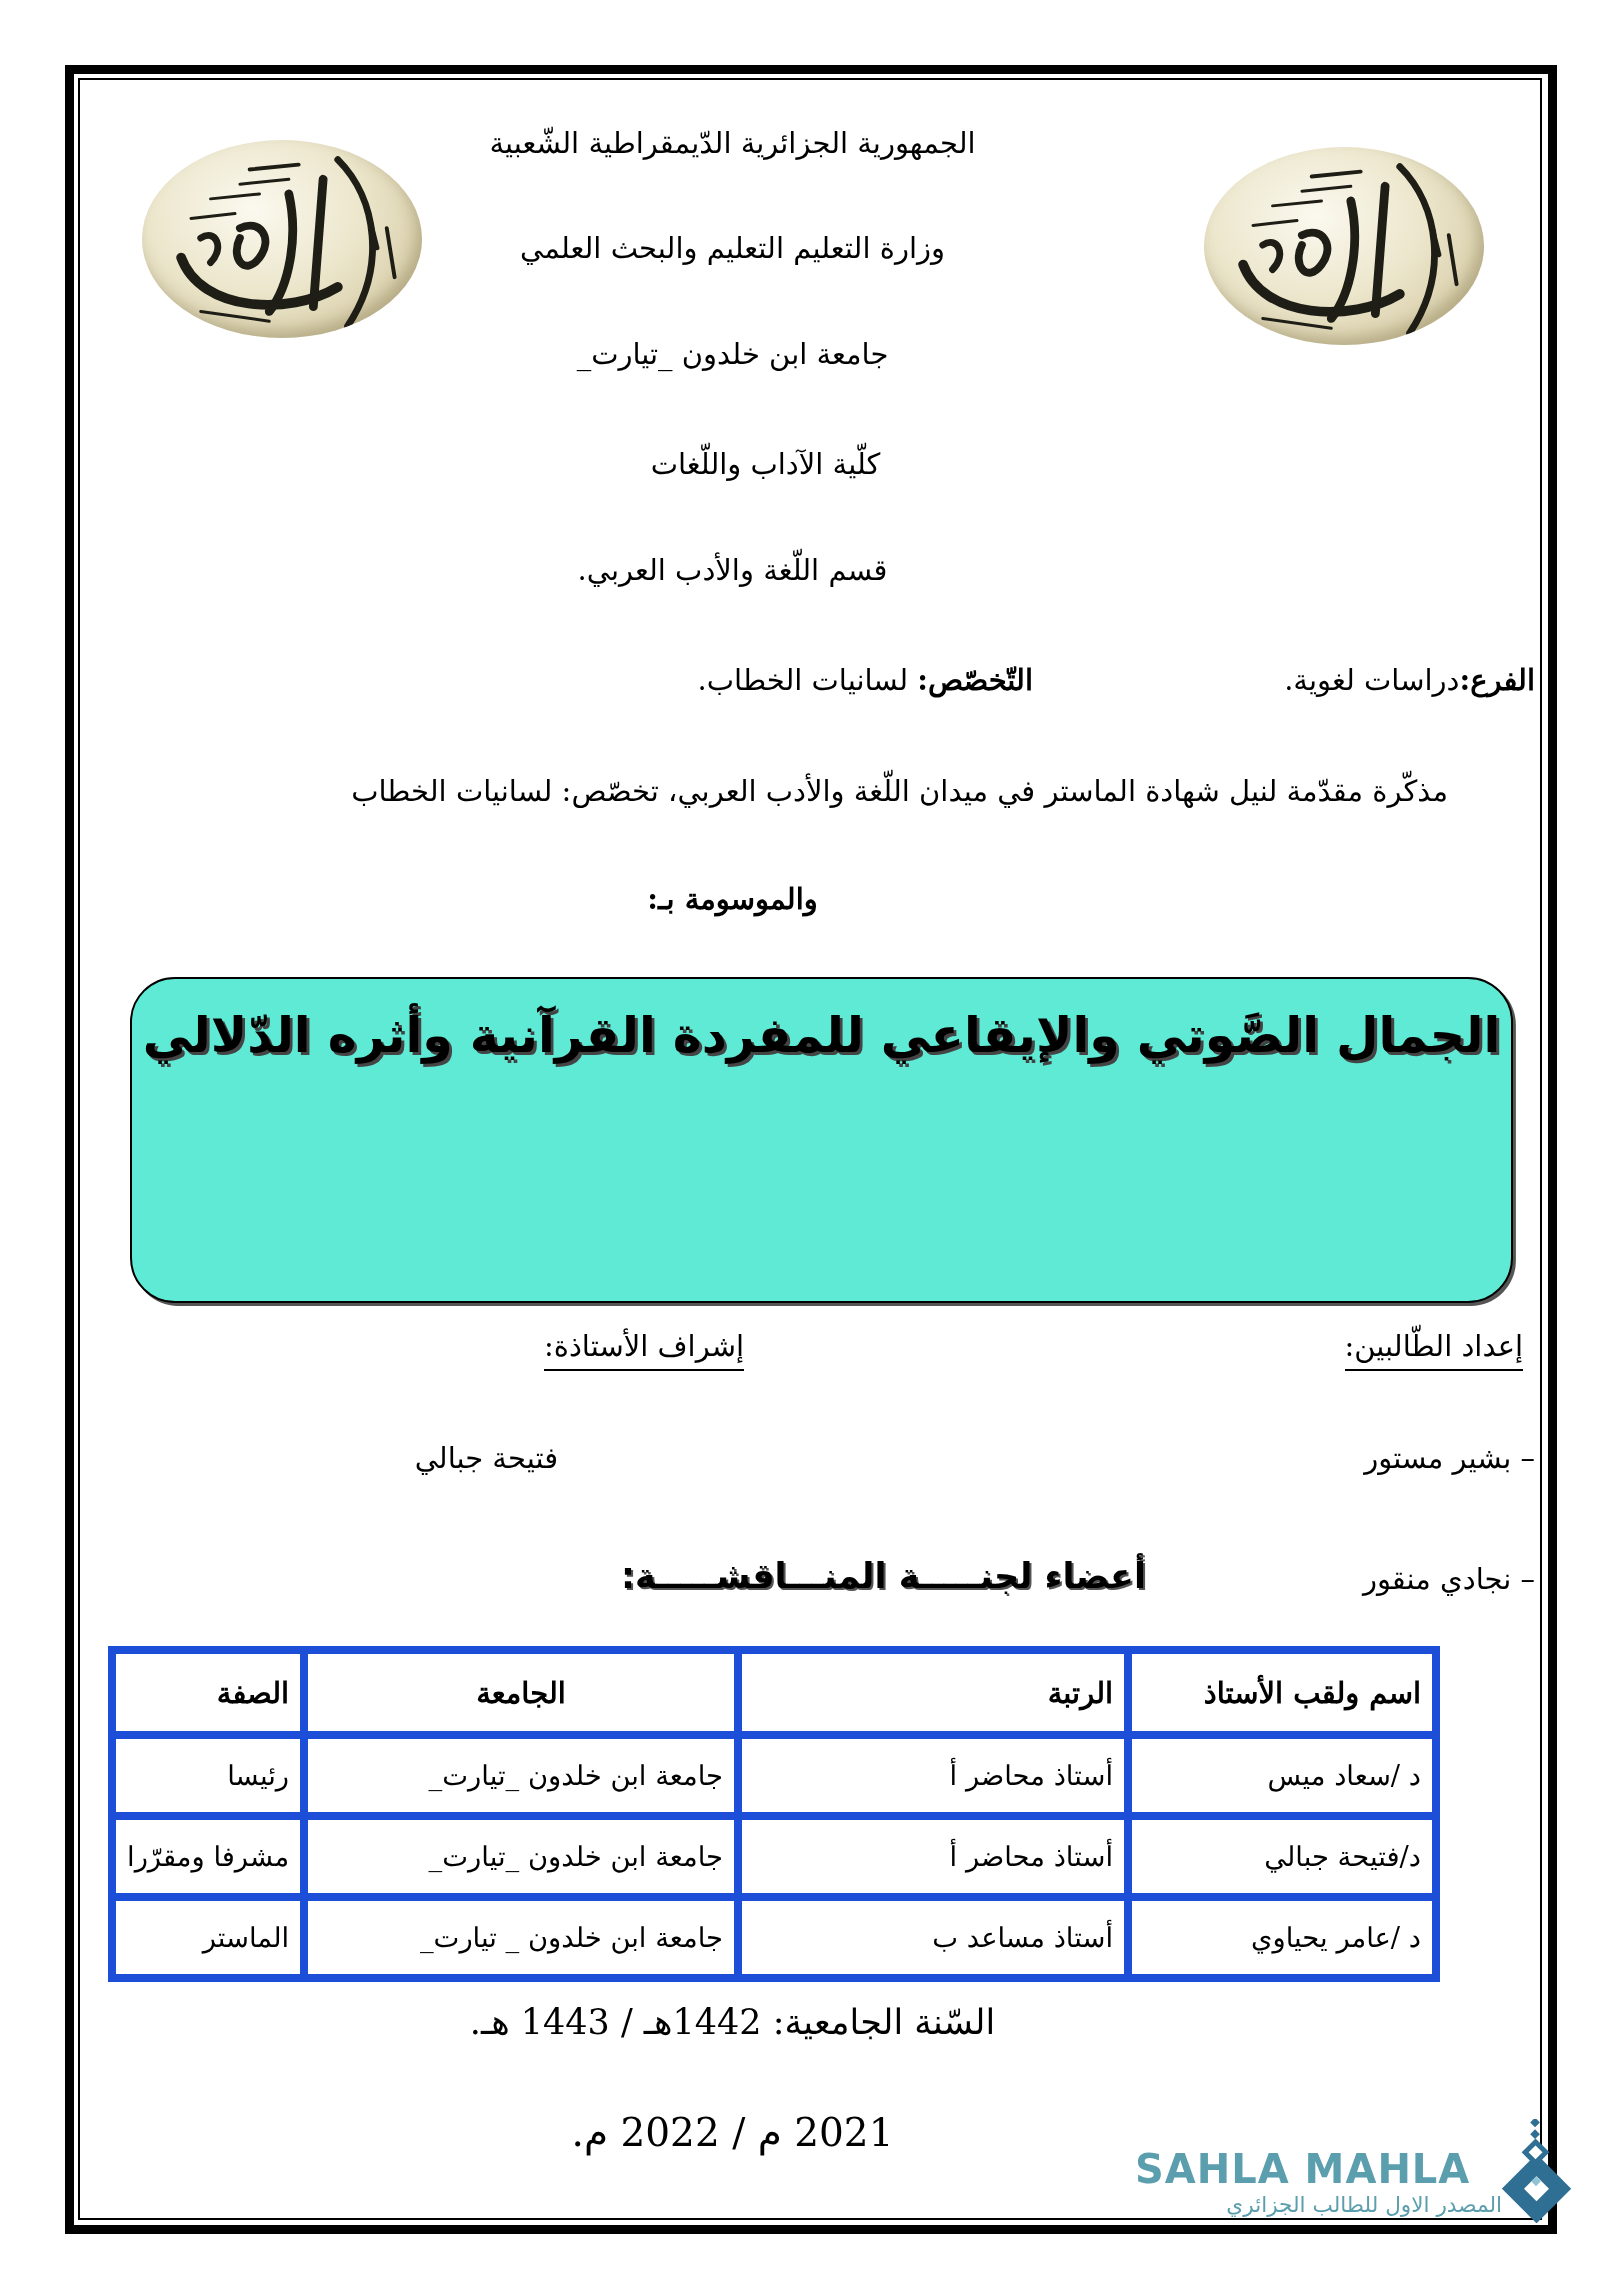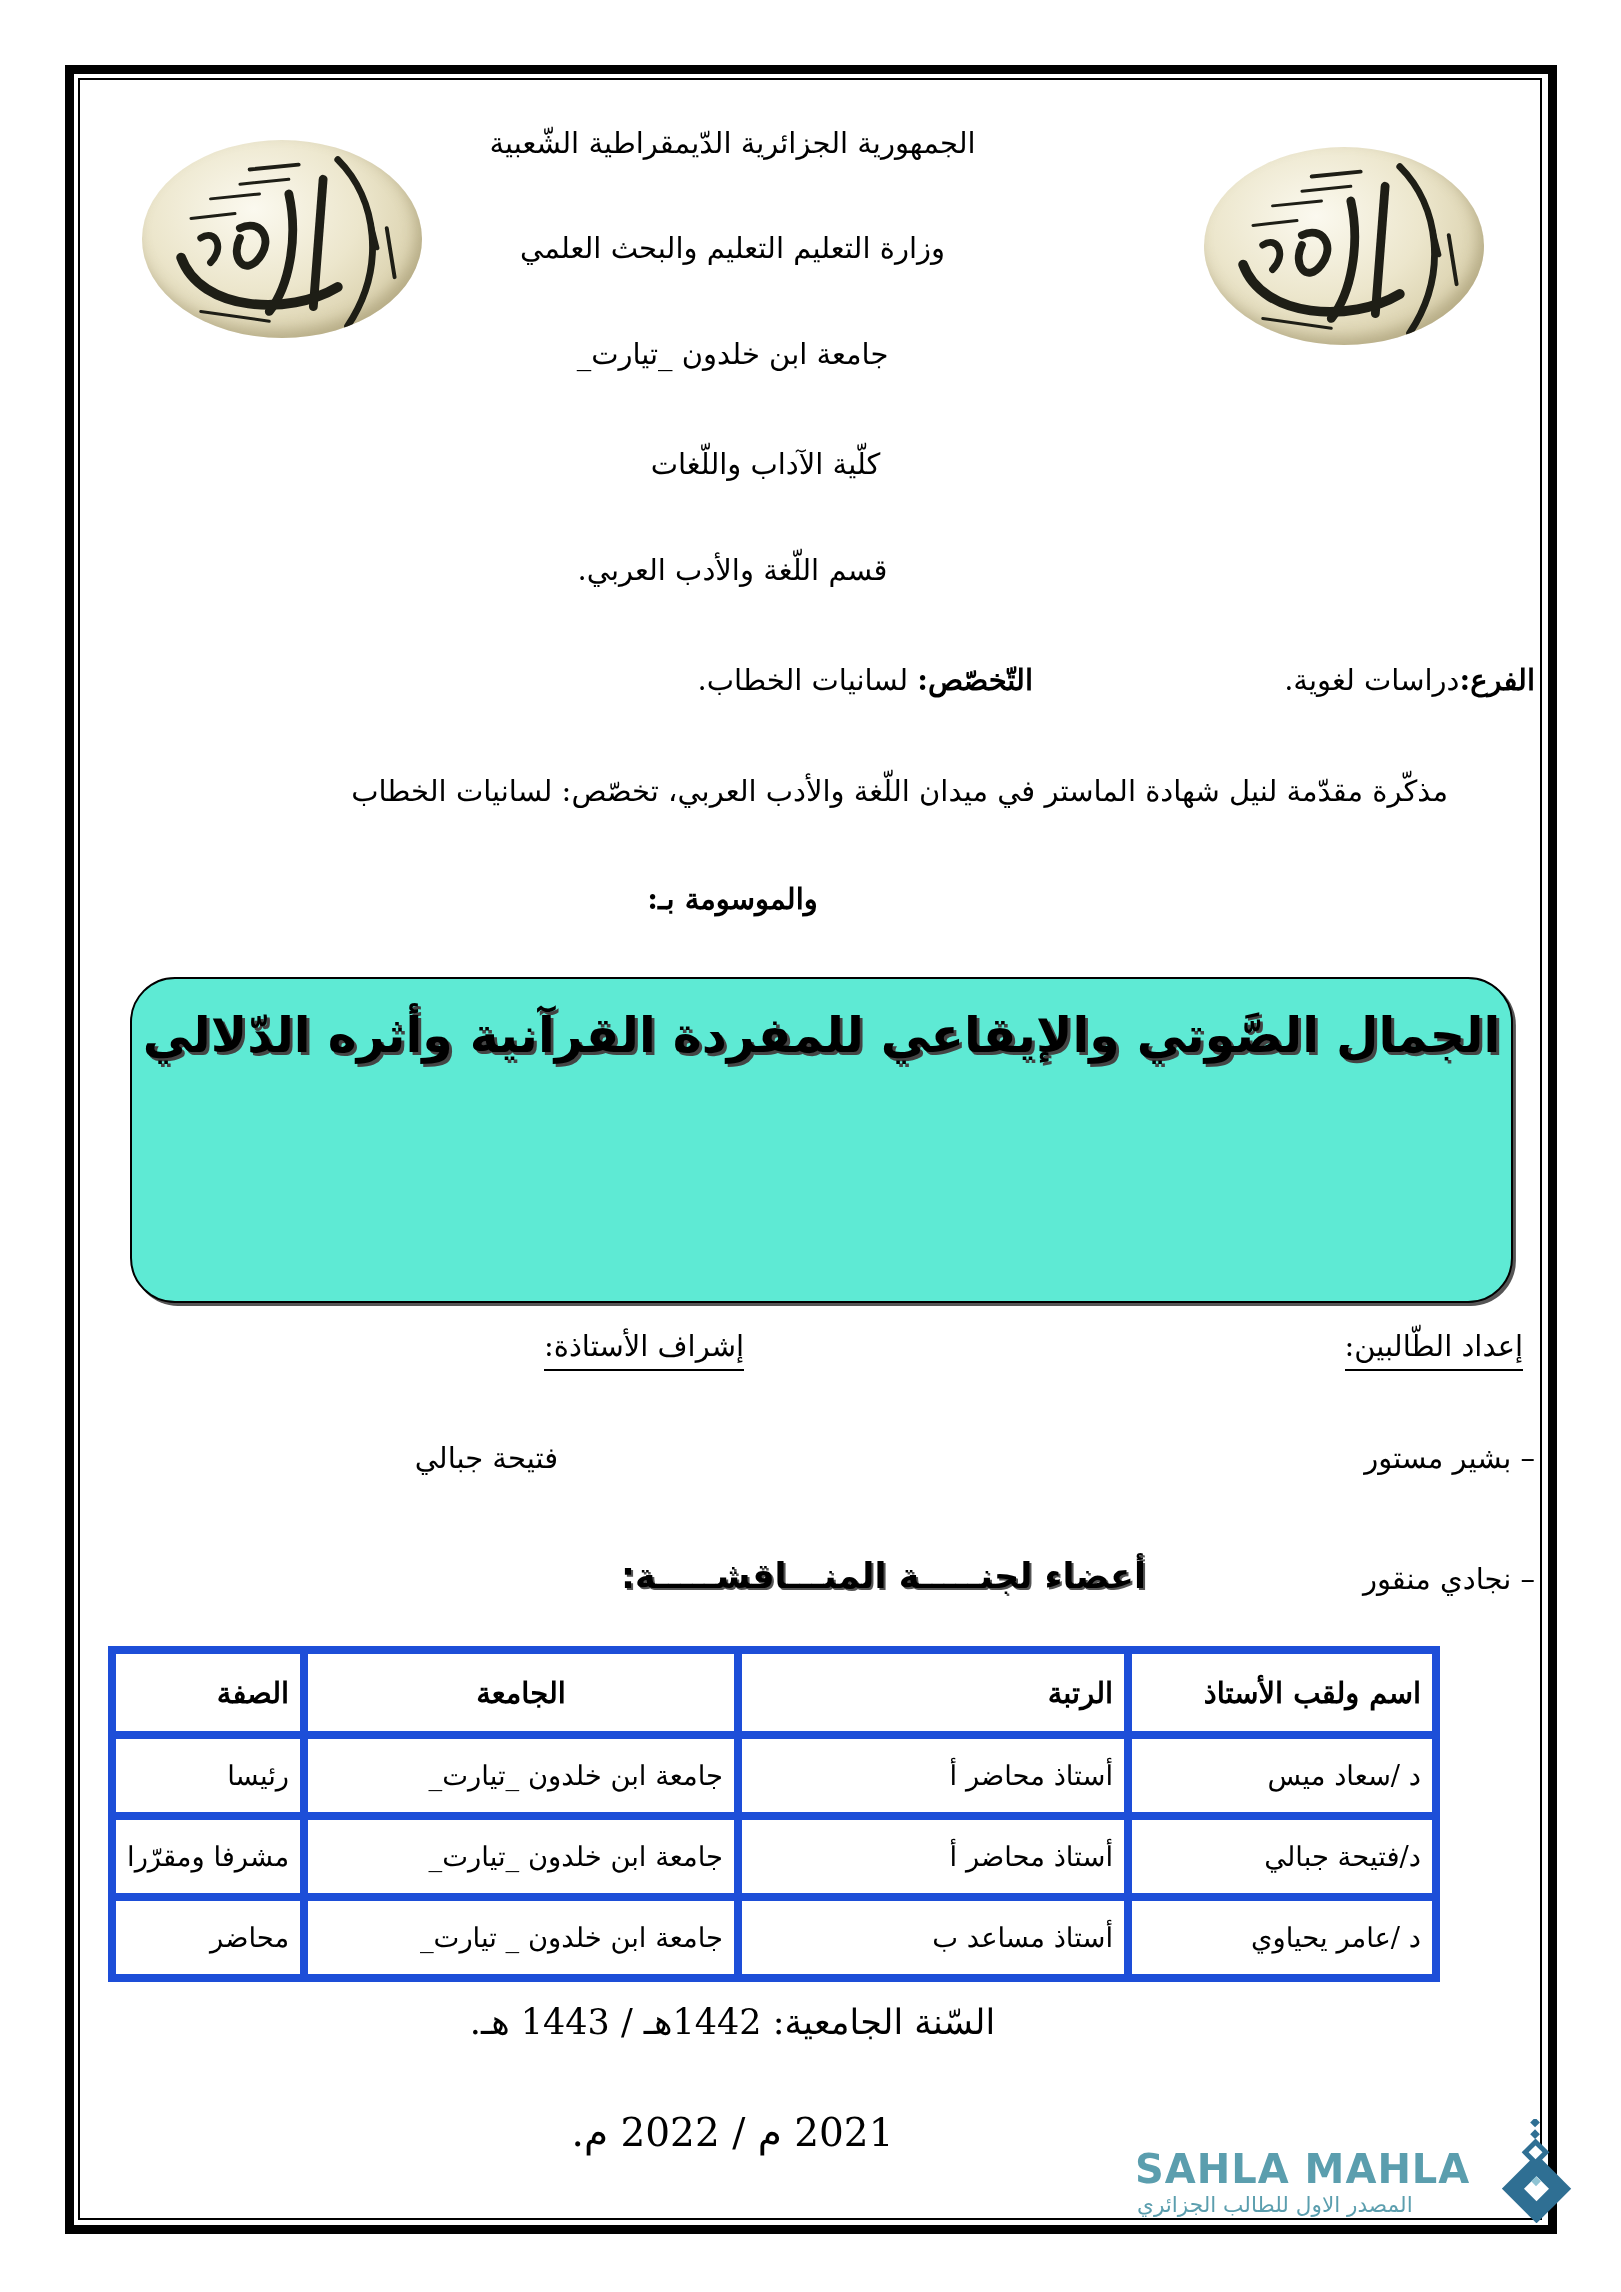--- a/index.html
+++ b/index.html
@@ -219,30 +219,30 @@
     <tr>
       <td>د/فتيحة جبالي</td>
       <td>أستاذ محاضر أ</td>
       <td>جامعة ابن خلدون _تيارت_</td>
       <td>مشرفا ومقرّرا</td>
     </tr>
     <tr>
       <td>د /عامر يحياوي</td>
       <td>أستاذ مساعد ب</td>
       <td>جامعة ابن خلدون _ تيارت_</td>
-      <td>محاضر</td>
+      <td>الماستر</td>
     </tr>
   </tbody>
 </table>
 
 <div class="center-line" style="top:1996px; font-size:35px; line-height:53px;">السّنة الجامعية: 1442هـ / 1443 هـ.</div>
 <div class="center-line" style="top:2103px; font-size:39px; line-height:59px;">2021 م / 2022 م.</div>
 
 <div class="wm-text" style="left:1135px; top:2147px; font-size:40px; line-height:45px; font-weight:bold; letter-spacing:1px; direction:ltr;">SAHLA MAHLA</div>
-<div class="wm-text" style="left:1137px; top:2192px; font-size:21.6px; line-height:25.5px; width:365px; text-align:left; direction:rtl;">المصدر الاول للطالب الجزائري</div>
+<div class="wm-text" style="left:1137px; top:2192px; font-size:21.6px; line-height:25.5px; width:365px; text-align:right; direction:rtl;">المصدر الاول للطالب الجزائري</div>
 <div class="abs" style="left:1502px; top:2119px; width:71px; height:104px;">
   <svg width="71" height="104" viewBox="0 0 72 106">
     <g fill="#2f6f93">
       <rect x="30" y="0" width="7" height="7" transform="rotate(45 33.5 3.5)"></rect>
       <rect x="30" y="12" width="7" height="7" transform="rotate(45 33.5 15.5)"></rect>
       <rect x="24" y="24" width="20" height="20" transform="rotate(45 34 34)"></rect>
       <rect x="10" y="46" width="50" height="50" transform="rotate(45 35 71)"></rect>
     </g>
     <g fill="#ffffff">
       <rect x="29" y="29" width="10" height="10" transform="rotate(45 34 34)"></rect>

